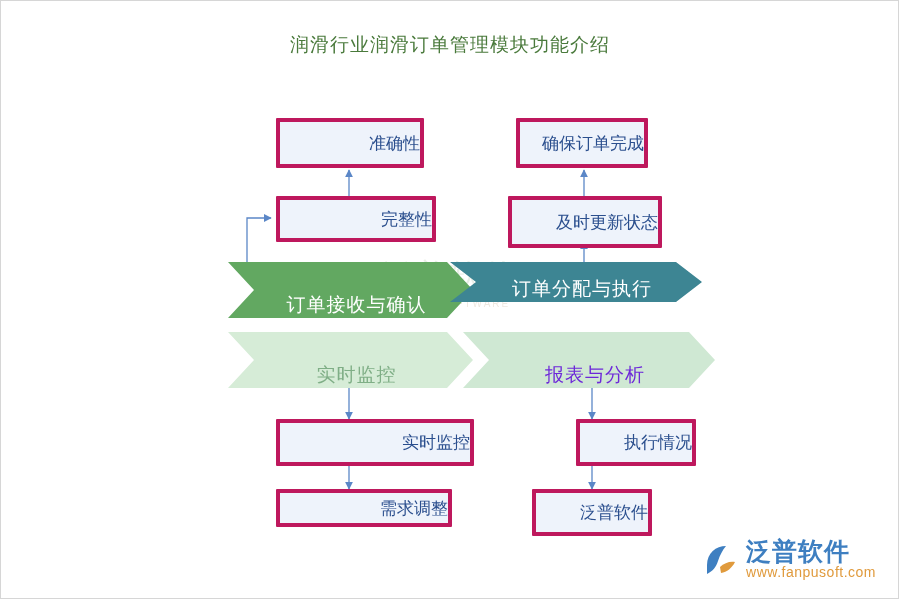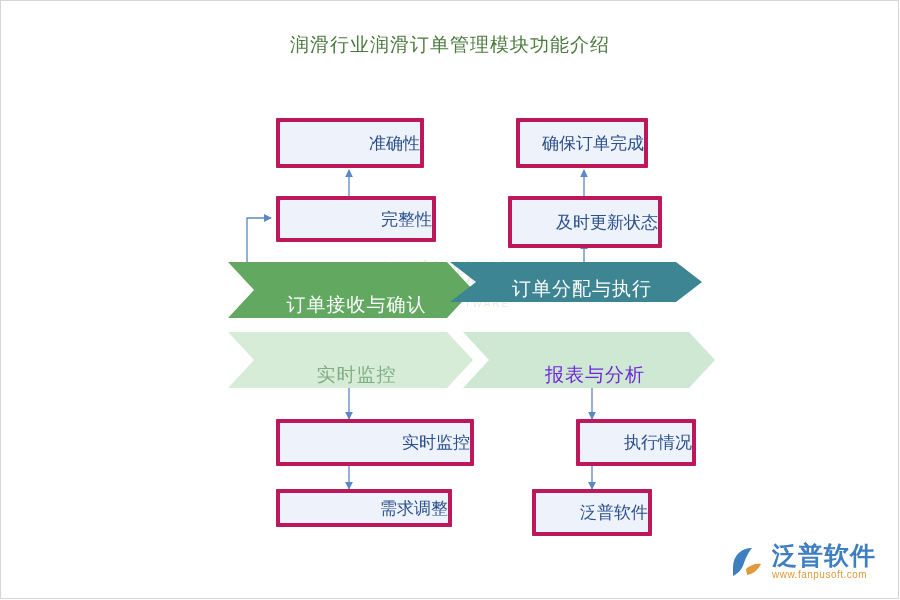--- a/index.html
+++ b/index.html
@@ -137,21 +137,21 @@
     line-height: 1.05;
   }
   .logo-cn {
     font-size: 25px;
     color: #3e7fc1;
     font-family: "Liberation Serif", serif;
     font-weight: bold;
     letter-spacing: 1px;
   }
   .logo-url {
-    font-size: 10px;
+    font-size: 14px;
     color: #e09a3c;
     letter-spacing: 0.5px;
   }
 </style>
 </head>
 <body>
 
 <div class="page-border"></div>
 
 <div class="title">润滑行业润滑订单管理模块功能介绍</div>

